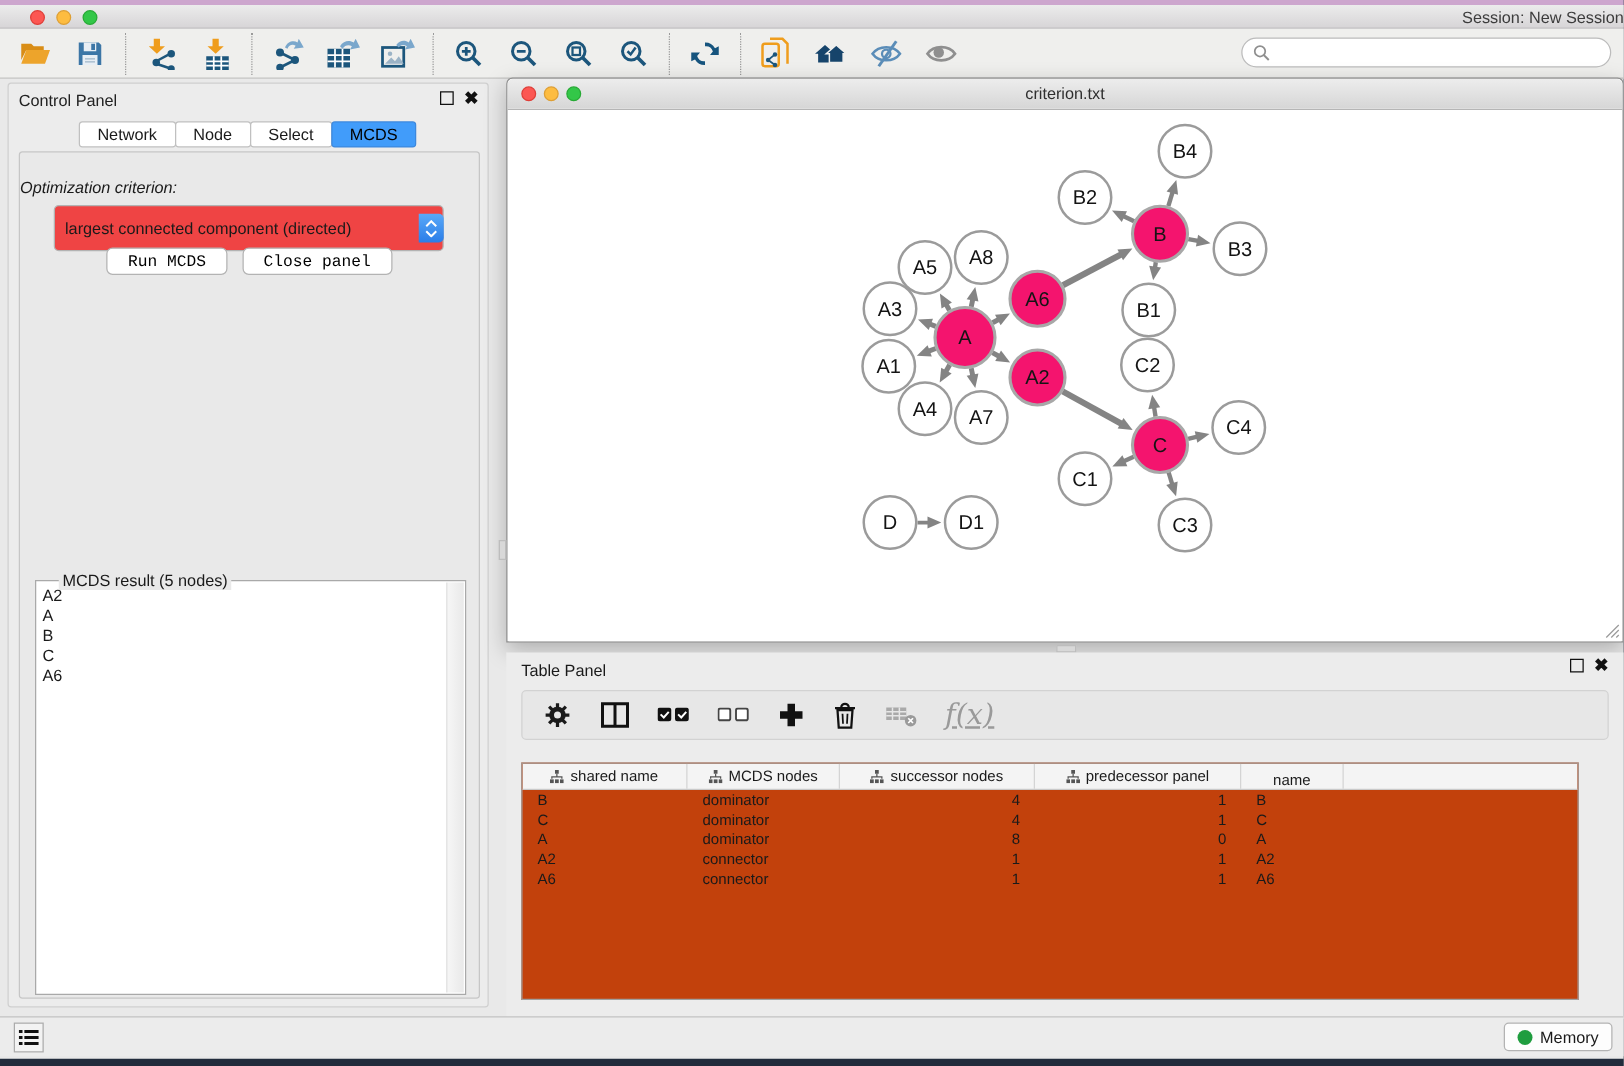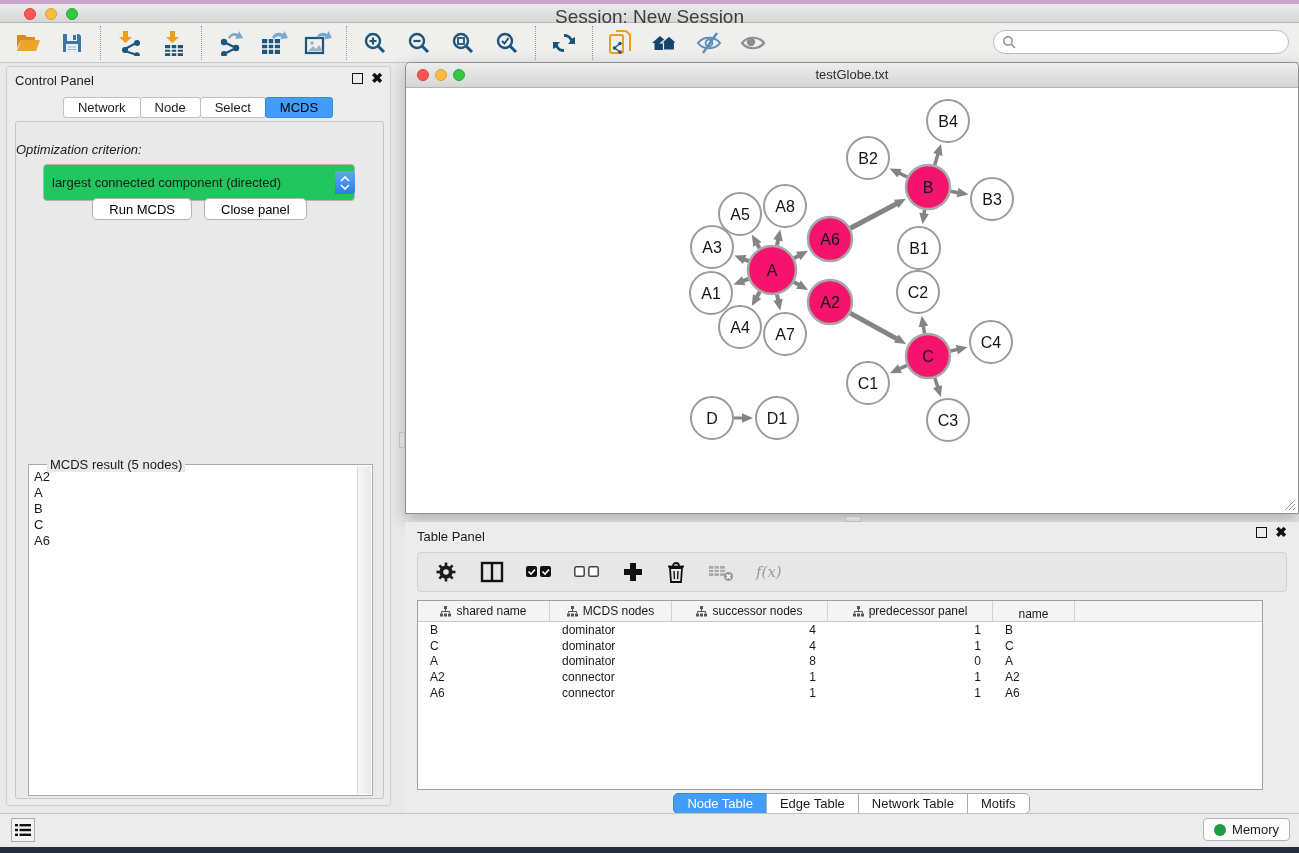--- a/index.html
+++ b/index.html
@@ -9,21 +9,21 @@
   .wallpaper-top { position:absolute; left:0; top:0; width:1299px; height:4px; background:#cda6ce; }
   .app { position:absolute; left:0; top:4px; width:1299px; height:843px; background:#e9e9e9; }
 
   
   .titlebar { position:absolute; left:0; top:0; width:100%; height:19px;
     background:linear-gradient(#ececec,#d7d5d7); border-bottom:1px solid #b7b5b7; }
   .traffic { position:absolute; top:4px; width:12px; height:12px; border-radius:50%; }
   .t-red { left:24px; background:#fc5753; border:1px solid #df3e38; }
   .t-yellow { left:45px; background:#fdbc40; border:1px solid #de9f34; }
   .t-green { left:66px; background:#33c748; border:1px solid #27aa35; }
-  .title-text { position:absolute; left:0; right:0; top:2px; text-align:center; font-size:19px; color:#3c3c3c; }
+  .title-text { position:absolute; left:0; right:0; top:2px; text-align:right; font-size:13px; color:#3c3c3c; }
 
   
   .toolbar { position:absolute; left:0; top:19px; width:100%; height:40px;
     background:#efefed; border-bottom:1px solid #c4c4c2; display:flex; align-items:center; }
   .tb-group { display:flex; align-items:center; gap:14px; padding:0 13px; height:34px; }
   .tb-sep { width:0; height:34px; border-left:1px dotted #9a9a9a; }
   .tb-btn { width:30px; height:30px; display:flex; align-items:center; justify-content:center; cursor:default; }
   .search-box { position:absolute; right:10px; top:7px; width:296px; height:24px; background:#fff;
     border:1px solid #bcbcbc; border-radius:12px; display:flex; align-items:center; padding-left:8px; }
   .search-box input { border:none; outline:none; flex:1; font-size:12px; background:transparent; font-family:"Liberation Sans",sans-serif;}
@@ -35,29 +35,29 @@
   .panel-winbtns { position:absolute; right:7px; top:6px; display:flex; gap:8px; align-items:center; }
   .float-btn { width:11px; height:11px; border:1.5px solid #111; background:transparent; display:inline-block; }
   .close-btn { font-size:14px; font-weight:bold; line-height:11px; color:#111; }
   .cp-tabs { position:absolute; left:0; top:30px; width:100%; display:flex; justify-content:center; }
   .cp-tab { height:21px; padding:0 14px; background:#fff; border:1px solid #c0c0c0; margin-left:-1px;
     font-size:13px; display:flex; align-items:center; border-radius:3px; position:relative; }
   .cp-tab.active { background:#419cfa; border-color:#3c88dd; color:#000000; z-index:2; }
   .cp-content { position:absolute; left:8px; top:54px; width:369px; height:678px;
     background:#e9e9e9; border:1px solid #c6c6c6; border-radius:3px; }
   .opt-label { position:absolute; left:0; right:0; top:20px; text-align:left; font-size:13px;font-style:italic; }
-  .combo { position:absolute; left:27px; top:42px; width:312px; height:37px; background:#22c55e;
+  .combo { position:absolute; left:27px; top:42px; width:312px; height:37px; background:#ef4444;
     border:1px solid #b3b3b3; border-radius:4px; display:flex; align-items:center; }
   .combo-value { flex:1; padding-left:8px; font-size:13px; white-space:nowrap; overflow:hidden; }
   .combo-stepper { width:20px; height:23px; margin-right:-1px; background:linear-gradient(#5aa9f8,#2a7de8);
     border-radius:0 4px 4px 0; display:flex; flex-direction:column; align-items:center; justify-content:center; gap:2px; }
   .combo-stepper svg { display:block; }
   .cp-buttons { position:absolute; left:0; right:0; top:76px; display:flex; justify-content:center; gap:12px; }
   .btn { height:22px; background:#fff; border:1px solid #b3b3b3; border-radius:5px; padding:0 16px;
-    font-size:13px; display:flex; align-items:center; font-family:Liberation Sans, sans-serif; }
+    font-size:13px; display:flex; align-items:center; font-family:Liberation Mono, monospace; }
   .groupbox { position:absolute; left:12px; top:342px; width:345px; height:332px;
     border:1px solid #a9a9a9; background:#fff; }
   .groupbox-legend { position:absolute; left:18px; top:-8px; background:#e9e9e9; padding:0 3px; font-size:13px; }
   .result-list { position:absolute; left:2px; top:4px; right:16px; bottom:2px; overflow:hidden; }
   .result-item { font-size:13px; line-height:16px; padding-left:3px; }
   .result-scroll { position:absolute; right:1px; top:1px; bottom:1px; width:14px;
     background:linear-gradient(90deg,#f6f6f6,#e9e9e9); border-left:1px solid #ddd; }
 
   
   .net-window { position:absolute; left:405px; top:58px; width:894px; height:452px;
@@ -71,22 +71,22 @@
   .resize-grip { position:absolute; right:2px; bottom:2px; width:14px; height:14px; }
   .splitter-v { position:absolute; left:399px; top:428px; width:6px; height:16px; background:#d8d8d8; border:1px solid #bdbdbd; }
   .splitter-h { position:absolute; left:845px; top:512px; width:16px; height:6px; background:#d8d8d8; border:1px solid #bdbdbd; }
 
   
   .table-panel { position:absolute; left:405px; top:518px; width:894px; height:293px; background:#ececec; }
   .tp-header { position:absolute; left:12px; top:7px; font-size:13px; }
   .tp-toolbar { position:absolute; left:12px; top:30px; width:870px; height:40px; background:#e7e7e7;
     border:1px solid #d2d2d2; border-radius:4px; display:flex; align-items:center; gap:22px; padding-left:16px; }
   .tp-tool { display:flex; align-items:center; }
-  .fx-label { font-family:"DejaVu Serif", serif; font-style:italic; color:#9a9a9a; font-size:15px; }
-  .node-table { position:absolute; left:12px; top:78px; width:846px; height:190px; background:#ffffff;
+  .fx-label { font-family:"DejaVu Serif", serif; font-style:italic; color:#9a9a9a; font-size:23px;text-decoration:underline; }
+  .node-table { position:absolute; left:12px; top:88px; width:846px; height:190px; background:#c2410c;
     border:1px solid #9f9f9f; overflow:hidden; }
   .nt-header { display:flex; height:21px; background:#f4f4f4; border-bottom:1px solid #c9c9c9; }
   .nt-hcell { display:flex; align-items:center; justify-content:center; gap:5px; font-size:12px;
     border-right:1px solid #d4d4d4; position:relative; }
   .nt-row { display:flex; height:15.8px; align-items:center; }
   .nt-cell { font-size:12px; padding:0 12px; white-space:nowrap; }
   .seg-tabs { position:absolute; left:0; right:0; top:271px; display:flex; justify-content:center; }
   .seg-tab { height:21px; padding:0 13px; background:#fff; border:1px solid #ababab; margin-left:-1px;
     display:flex; align-items:center; font-size:13px; }
   .seg-tab:first-child { border-radius:5px 0 0 5px; }
@@ -321,21 +321,21 @@
         <div class="result-scroll"></div>
       </div>
     </div>
   </div>
 
   <div class="net-window">
     <div class="net-titlebar">
       <span class="traffic t-red"></span>
       <span class="traffic t-yellow"></span>
       <span class="traffic t-green"></span>
-      <div class="net-title-text">testGlobe.txt</div>
+      <div class="net-title-text">criterion.txt</div>
     </div>
     <svg class="net-canvas" id="graph-canvas" viewBox="0 0 890 424">
         <line x1="352.59652654107913" y1="159.29392144688853" x2="349.3725849657755" y2="153.65202369010717" stroke="#848484" stroke-width="4"></line>
         <polygon points="344.907334520564,145.83783541098703 354.5324299246866,153.00704307024327 346.19729576029175,157.7699768784689" fill="#848484"></polygon>
         <line x1="369.9764981072526" y1="156.50031701044867" x2="371.43102249842656" y2="149.33958154620777" stroke="#848484" stroke-width="4"></line>
         <polygon points="373.2225618170375,140.51969566996928 375.7368417838402,152.25504382196436 366.3289635158525,150.34406854877938" fill="#848484"></polygon>
         <line x1="341.65634706744873" y1="172.05159970918868" x2="335.81362187096767" y2="169.81188838387095" stroke="#848484" stroke-width="4"></line>
         <polygon points="327.4099068152492,166.59046427917886 339.3992069614075,166.045779044086 335.96302124973596,175.00974177018568" fill="#848484"></polygon>
         <line x1="341.6075678401552" y1="189.82009737174477" x2="334.87801045099513" y2="192.3574714692969" stroke="#848484" stroke-width="4"></line>
         <polygon points="326.456734873451,195.53270652312503 335.05594632840774,187.16051670486712 338.44286371915774,196.14321065424753" fill="#848484"></polygon>
@@ -568,26 +568,20 @@
           </div>
           <div class="nt-row">
             <div class="nt-cell" style="width: 132px; text-align: left;">A6</div>
             <div class="nt-cell" style="width: 122px; text-align: left;">connector</div>
             <div class="nt-cell" style="width: 156px; text-align: right;">1</div>
             <div class="nt-cell" style="width: 165px; text-align: right;">1</div>
             <div class="nt-cell" style="width: 82px; text-align: left;">A6</div>
           </div>
         </div>
     </div>
-    <div class="seg-tabs" id="seg-tabs">
-        <div class="seg-tab active">Node Table</div>
-        <div class="seg-tab">Edge Table</div>
-        <div class="seg-tab">Network Table</div>
-        <div class="seg-tab">Motifs</div>
-      </div>
   </div>
 
   <div class="status-bar">
     <span class="list-btn">
       <svg width="16" height="14" viewBox="0 0 16 14">
           <g fill="#111">
             <rect x="0" y="1" width="3" height="2.4"></rect>
             <rect x="0" y="5.8" width="3" height="2.4"></rect>
             <rect x="0" y="10.6" width="3" height="2.4"></rect>
             <rect x="4.5" y="1" width="11.5" height="2.4"></rect>

